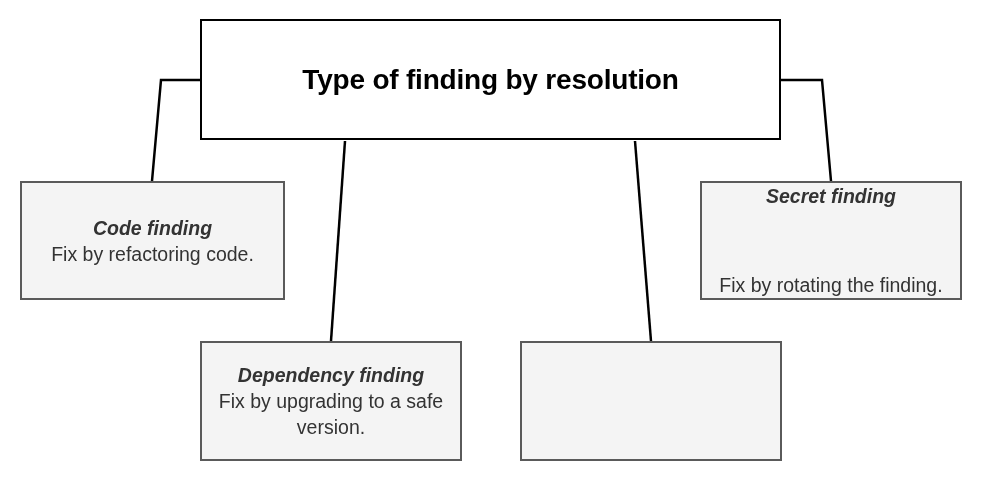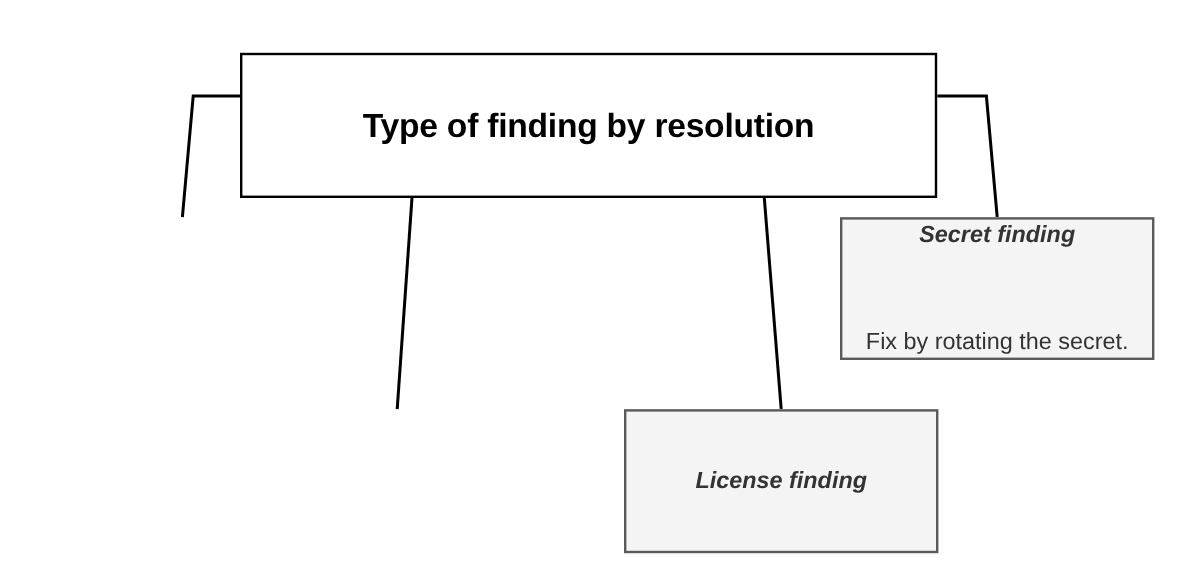--- a/index.html
+++ b/index.html
@@ -32,21 +32,20 @@
     box-sizing: border-box;
     display: flex;
     flex-direction: column;
     align-items: center;
     justify-content: center;
     text-align: center;
   }
   .node.root {
     background: #ffffff;
     border: 2.5px solid #000000;
-    margin-top: 25px;
   }
   .node.leaf {
     background: #f4f4f4;
     border: 2.5px solid #5a5a5a;
   }
   .root-title {
     font-size: 28px;
     font-weight: bold;
     color: #000000;
     line-height: 34px;
@@ -78,24 +77,31 @@
     <polyline fill="none" stroke="#000000" stroke-width="2.5" stroke-linecap="butt" stroke-linejoin="miter" points="200,80 161,80 152,181"></polyline>
     <polyline fill="none" stroke="#000000" stroke-width="2.5" stroke-linecap="butt" stroke-linejoin="miter" points="345,141 331,341"></polyline>
     <polyline fill="none" stroke="#000000" stroke-width="2.5" stroke-linecap="butt" stroke-linejoin="miter" points="635,141 651,341"></polyline>
     <polyline fill="none" stroke="#000000" stroke-width="2.5" stroke-linecap="butt" stroke-linejoin="miter" points="781,80 822,80 831,181"></polyline>
   </svg>
 
   <div class="node root" style="left:200px; top:19px; width:581px; height:121px;">
     <div class="root-title">Type of finding by resolution</div>
   </div>
 
+  <div class="node leaf" style="left:20px; top:181px; width:265px; height:119px;">
+    <div class="leaf-title">Code finding</div>
+    <div class="leaf-desc">Fix by refactoring code.</div>
+  </div>
 
+  <div class="node leaf" style="left:200px; top:341px; width:262px; height:120px;">
+    <div class="leaf-title">Dependency finding</div>
+    <div class="leaf-desc">Fix by upgrading to a safe version.</div>
+  </div>
 
   <div class="node leaf" style="left:520px; top:341px; width:262px; height:120px;">
-    <div class="leaf-title">License finding</div>
   </div>
 
   <div class="node leaf" style="left:700px; top:181px; width:262px; height:119px;justify-content:space-between;">
     <div class="leaf-title">Secret finding</div>
-    <div class="leaf-desc">Fix by rotating the secret.</div>
+    <div class="leaf-desc">Fix by rotating the finding.</div>
   </div>
 
 </div>
 
 </body></html>

